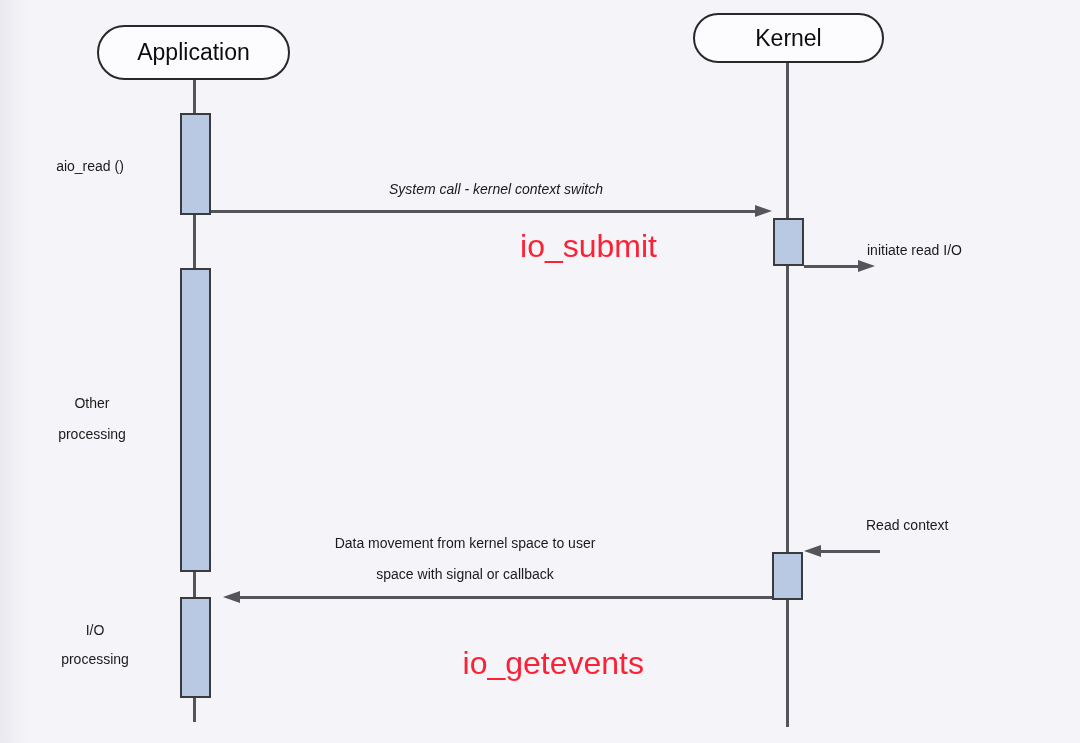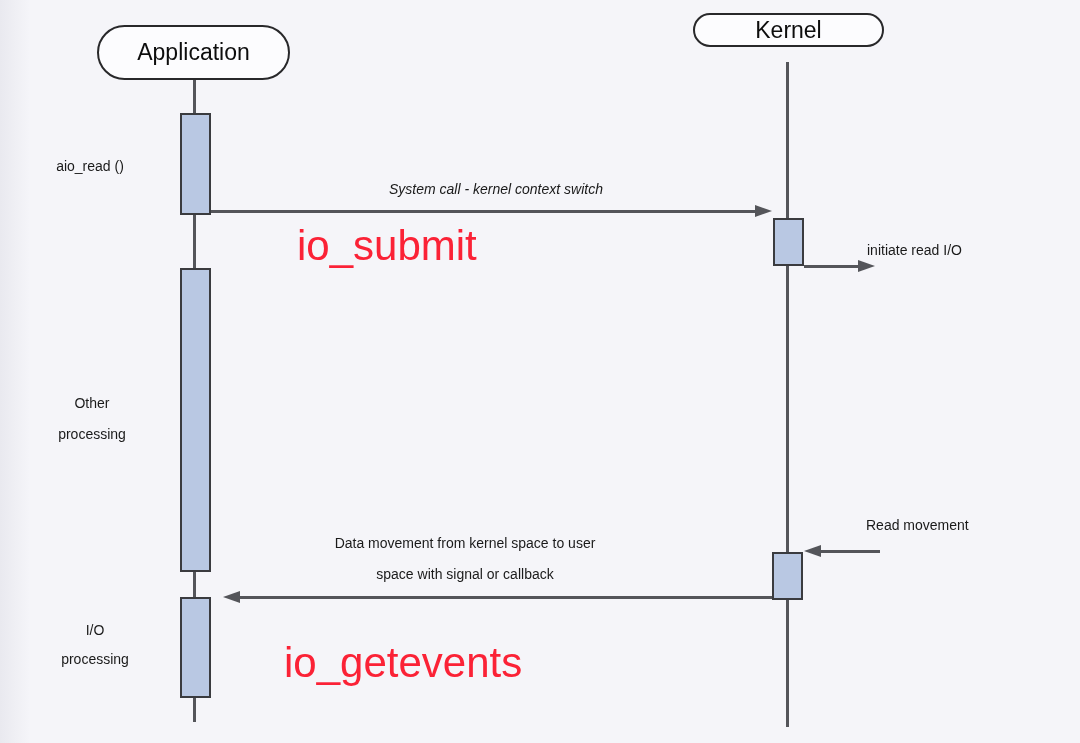--- a/index.html
+++ b/index.html
@@ -26,35 +26,35 @@
   .shaft{position:absolute; height:3px; background:var(--line); z-index:3;}
   .head{position:absolute; width:0; height:0; z-index:3;
     border-top:6px solid transparent; border-bottom:6px solid transparent;}
   .head.right{border-left:17px solid var(--line);}
   .head.left{border-right:17px solid var(--line);}
   .lbl{
     position:absolute; color:var(--text); font-size:14px; line-height:30px;
     text-align:center; white-space:pre-line; z-index:5;
   }
   .lbl.left-align{text-align:left; white-space:nowrap;}
-  .api{position:absolute; color:var(--api-red); font-size:42px; line-height:36px;
-    text-align:left; z-index:5;}
+  .api{position:absolute; color:var(--api-red); font-size:32px; line-height:36px;
+    text-align:right; z-index:5;}
 </style>
 </head>
 <body>
 
 <div id="canvas">
 
   <div class="lifeline" style="left:193px; top:62px; height:660px;"></div>
   <div class="lifeline" style="left:786px; top:62px; height:665px;"></div>
 
   <div class="actor" style="left:97px; top:8px; width:193px; height:55px;margin-top:17px;">
     <span>Application</span>
   </div>
-  <div class="actor" style="left:693px; top:13px; width:191px; height:34px;">
+  <div class="actor" style="left:693px; top:13px; width:191px; height:50px;">
     <span>Kernel</span>
   </div>
 
   <div class="activation" style="left:180px; top:113px; height:102px;"></div>
   <div class="activation" style="left:180px; top:268px; height:304px;"></div>
   <div class="activation" style="left:180px; top:597px; height:101px;"></div>
   <div class="activation" style="left:773px; top:218px; height:48px;"></div>
   <div class="activation" style="left:772px; top:552px; height:48px;"></div>
 
   <div class="shaft" style="left:211px; top:210px; width:546px;"></div>
@@ -73,21 +73,21 @@
 
   <div class="lbl" style="left:241px; top:174px; width:510px;font-style:italic;">System call - kernel context switch</div>
 
   <div class="api" style="left:297px; top:228px; width:360px;">io_submit</div>
 
   <div class="lbl left-align" style="left:867px; top:235px;">initiate read I/O</div>
 
   <div class="lbl" style="left:12px; top:388px; width:160px; line-height:31px;">Other
 processing</div>
 
-  <div class="lbl left-align" style="left:866px; top:510px;">Read movement</div>
+  <div class="lbl left-align" style="left:866px; top:510px;">Read context</div>
 
   <div class="lbl" style="left:240px; top:528px; width:450px; line-height:31px;">Data movement from kernel space to user
 space with signal or callback</div>
 
   <div class="api" style="left:284px; top:613px; width:360px;margin-top:32px;">io_getevents</div>
 
   <div class="lbl" style="left:15px; top:616px; width:160px; line-height:29px;">I/O
 processing</div>
 
 </div>

